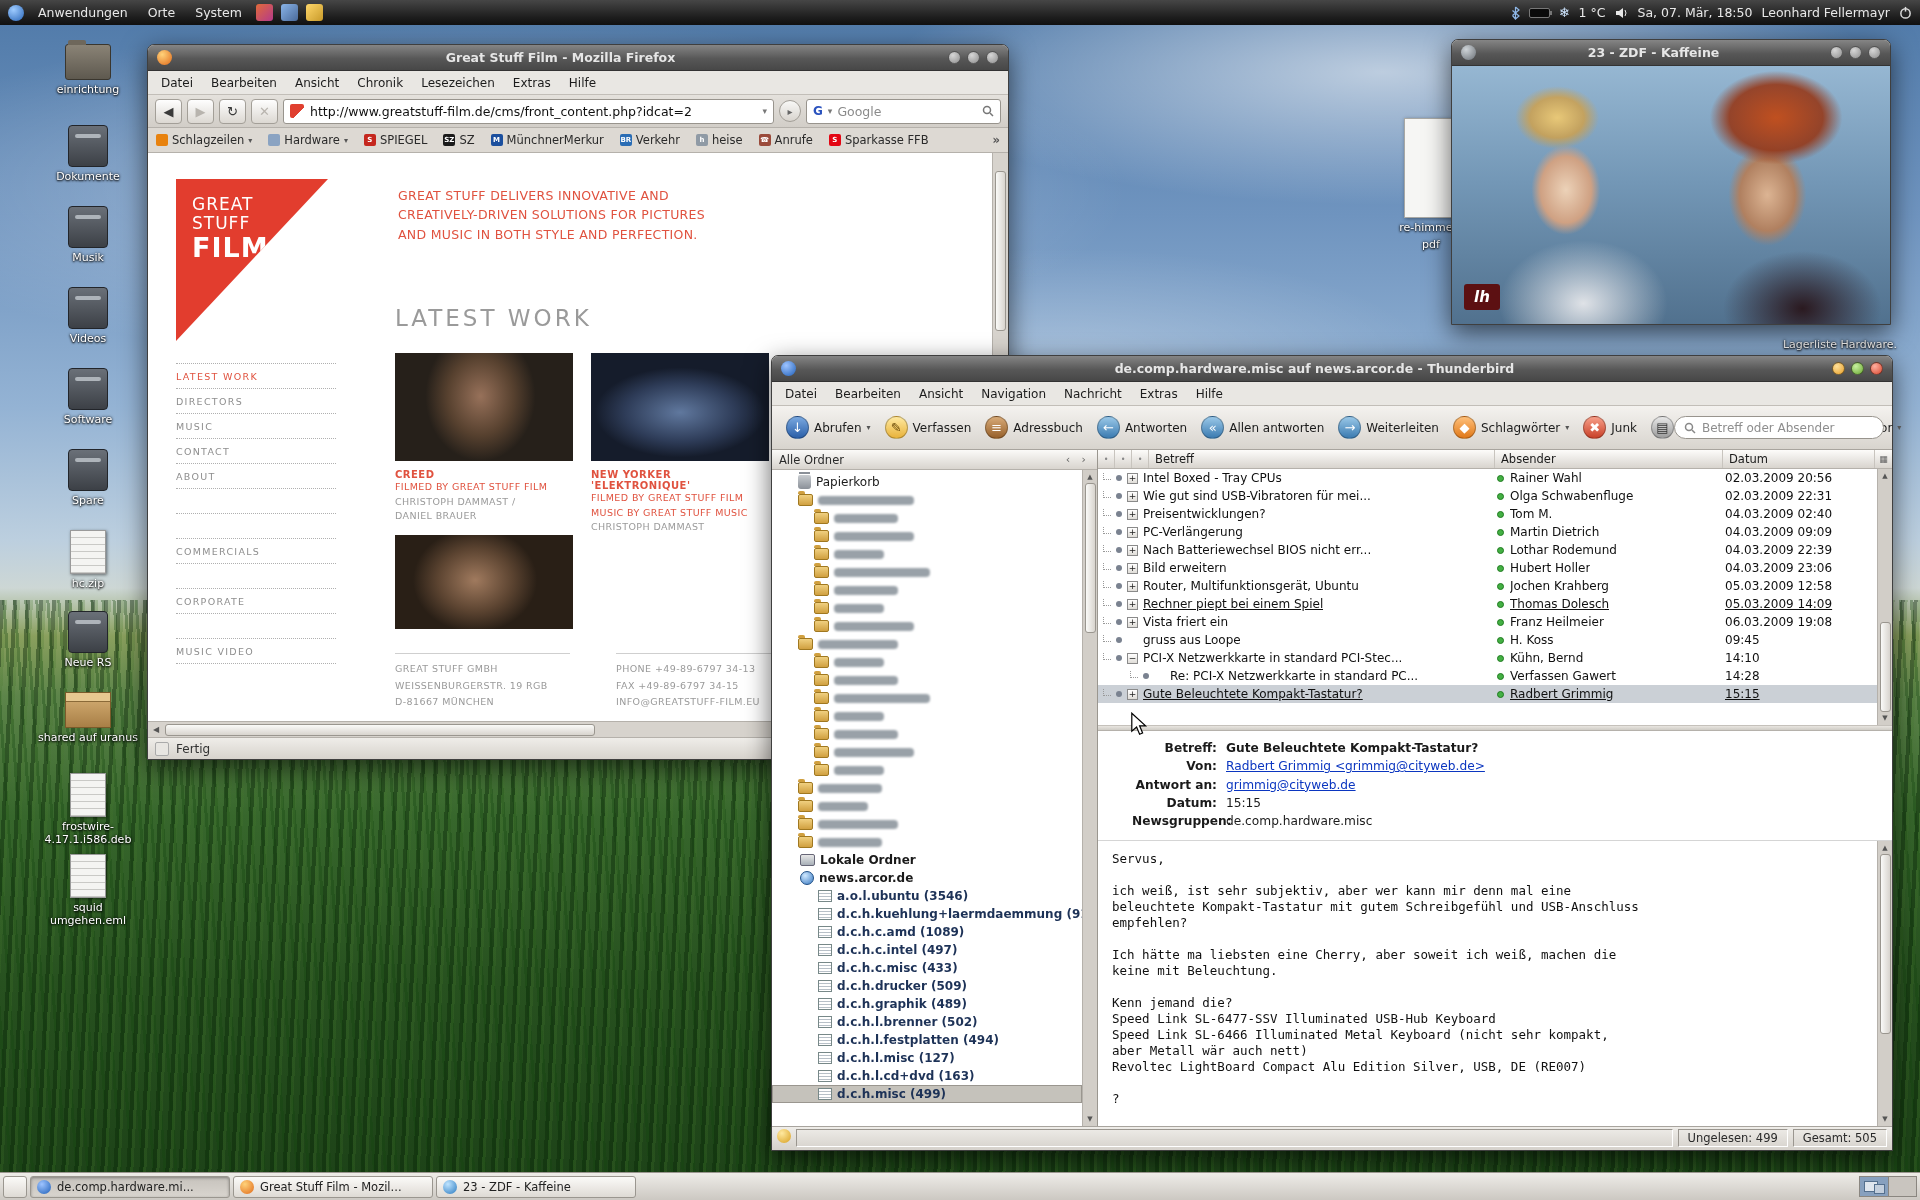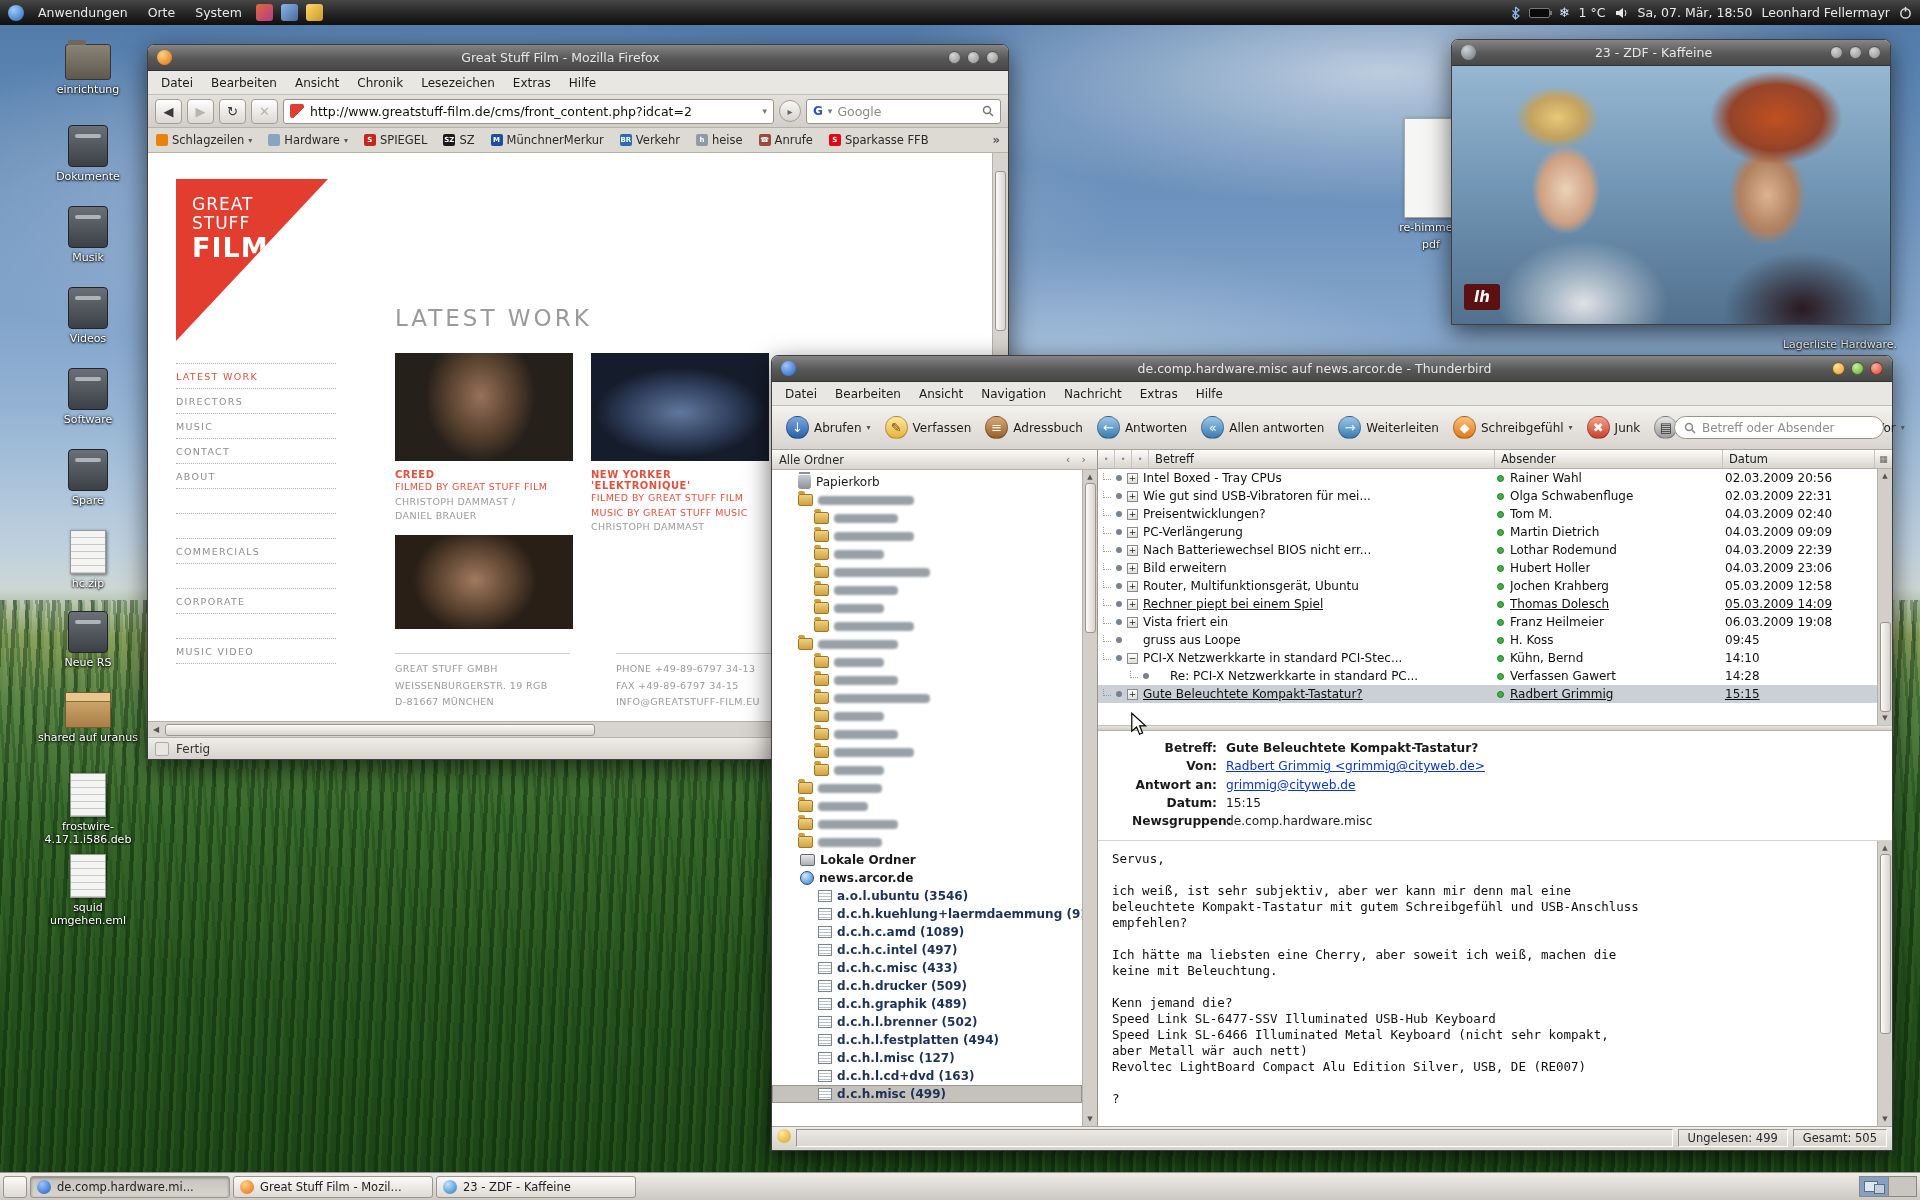--- a/index.html
+++ b/index.html
@@ -36,21 +36,21 @@
 .ic-page{width:36px;height:44px;background:#f4f4f2;border:1px solid #9a9a9a;background-image:repeating-linear-gradient(#f4f4f2 0 6px,#c9c9c6 6px 7px);box-shadow:1px 1px 3px rgba(0,0,0,.5)}
 .ic-box{width:46px;height:36px;background:linear-gradient(#d8b277,#a87f46);border:1px solid #7a5a2a}
 .ic-box::before{content:"";position:absolute;left:0;right:0;top:0;height:8px;background:#e7c890;border-bottom:1px solid #8a6a38}
 .dlabel{display:block;text-align:center;color:#fff;font-size:11px;line-height:1.15;text-shadow:0 1px 2px #000,0 0 3px #000;margin-top:4px;word-wrap:break-word}
 .partial-file{position:absolute;left:1396px;top:118px;width:70px;z-index:6;text-align:center}
 .ppage{display:block;width:54px;height:100px;background:#f6f6f4;border:1px solid #a8a8a4;margin:0 auto 4px;box-shadow:1px 1px 4px rgba(0,0,0,.4)}
 .covered-label{position:absolute;left:1760px;top:338px;width:160px;text-align:center;color:#fff;font-size:11px;text-shadow:0 1px 2px #000,0 0 3px #000;z-index:6}
 
 .win{position:absolute;display:flex;flex-direction:column;background:#d9d6d0;border:1px solid #3f3f3f;border-radius:7px 7px 0 0;box-shadow:0 8px 26px rgba(0,0,0,.6)}
 .tbar{flex:none;height:26px;background:linear-gradient(#858585,#575757 55%,#474747);border-radius:6px 6px 0 0;display:flex;align-items:center;padding:0 9px;position:relative;border-bottom:1px solid #333}
-.ttitle{position:absolute;left:40px;right:75px;text-align:center;color:#e6e6e6;font-weight:normal;font-size:12.5px;white-space:nowrap;overflow:hidden}
+.ttitle{position:absolute;left:40px;right:75px;text-align:center;color:#e6e6e6;font-weight:bold;font-size:12.5px;white-space:nowrap;overflow:hidden}
 .ticon16{width:15px;height:15px;border-radius:50%;z-index:1;flex:none}
 .fficon{background:radial-gradient(circle at 35% 30%,#ffd27a,#e06a1a)}
 .tbicon16{background:radial-gradient(circle at 35% 30%,#9ec4ff,#1f5fb8)}
 .kficon{background:radial-gradient(circle at 35% 30%,#cfd4d8,#6a7076)}
 .wbtns{margin-left:auto;display:flex;gap:6px;z-index:1}
 .wdot{width:13px;height:13px;border-radius:50%;border:1px solid rgba(0,0,0,.5);background:radial-gradient(circle at 35% 30%,#d6d6d6,#8e8e8e)}
 .wdot.c-min{background:radial-gradient(circle at 35% 30%,#ffe09a,#e8a02a)}
 .wdot.c-max{background:radial-gradient(circle at 35% 30%,#c8f0a0,#6aa832)}
 .wdot.c-close{background:radial-gradient(circle at 35% 30%,#ffb0a0,#d84830)}
 .mbar{flex:none;height:24px;background:#e9e7e3;display:flex;align-items:center;padding:0 4px;border-bottom:1px solid #c2beb8;color:#1c1c1c}
@@ -405,20 +405,21 @@
           </span>
         </span>
       <span class="bmmore">»</span>
     </div>
     <div class="ffbody">
       <div class="gsf-logo">
         <div class="gsf-l1">GREAT</div>
         <div class="gsf-l2">STUFF</div>
         <div class="gsf-l3">FILM</div>
       </div>
+      <div class="tagline">GREAT STUFF DELIVERS INNOVATIVE AND CREATIVELY-DRIVEN SOLUTIONS FOR PICTURES AND MUSIC IN BOTH STYLE AND PERFECTION.</div>
       <div class="lw-head">LATEST WORK</div>
       <div class="sitenav">
 
       <div class="snav nav-red">LATEST WORK</div>
           <div class="snav">DIRECTORS</div>
           <div class="snav">MUSIC</div>
           <div class="snav">CONTACT</div>
           <div class="snav">ABOUT</div>
           <div class="snav nav-spacer"></div>
           <div class="snav nav-spacer"></div>
@@ -542,21 +543,21 @@
           </div>
 
           <div class="tbbtn">
             <span class="tbico c-teal">→</span>
             <span>Weiterleiten</span>
 
           </div>
 
           <div class="tbbtn">
             <span class="tbico c-orange">◆</span>
-            <span>Schreibgefühl</span>
+            <span>Schlagwörter</span>
             <span class="dd">▾</span>
           </div>
 
           <div class="tbbtn">
             <span class="tbico c-red">✖</span>
             <span>Junk</span>
 
           </div>
 
           <div class="tbbtn">

